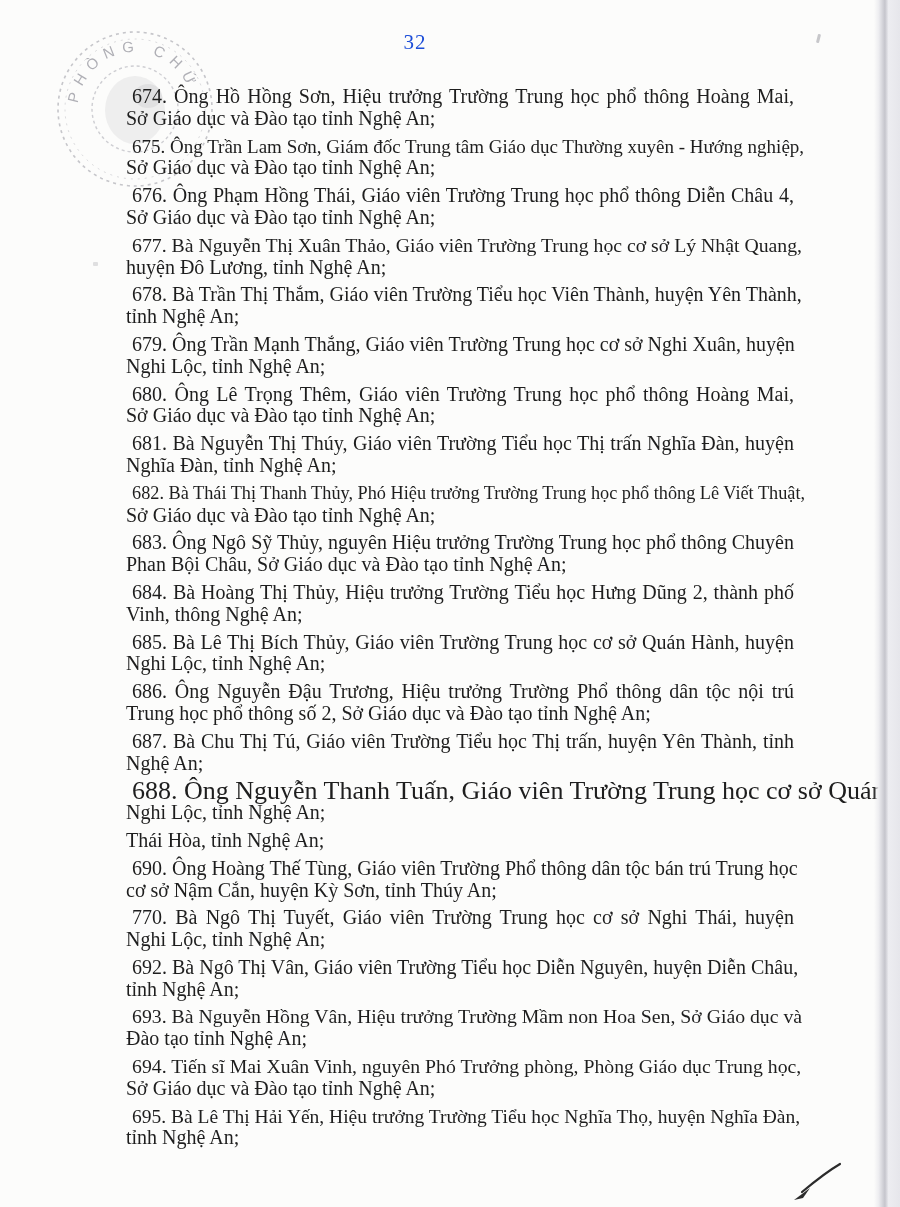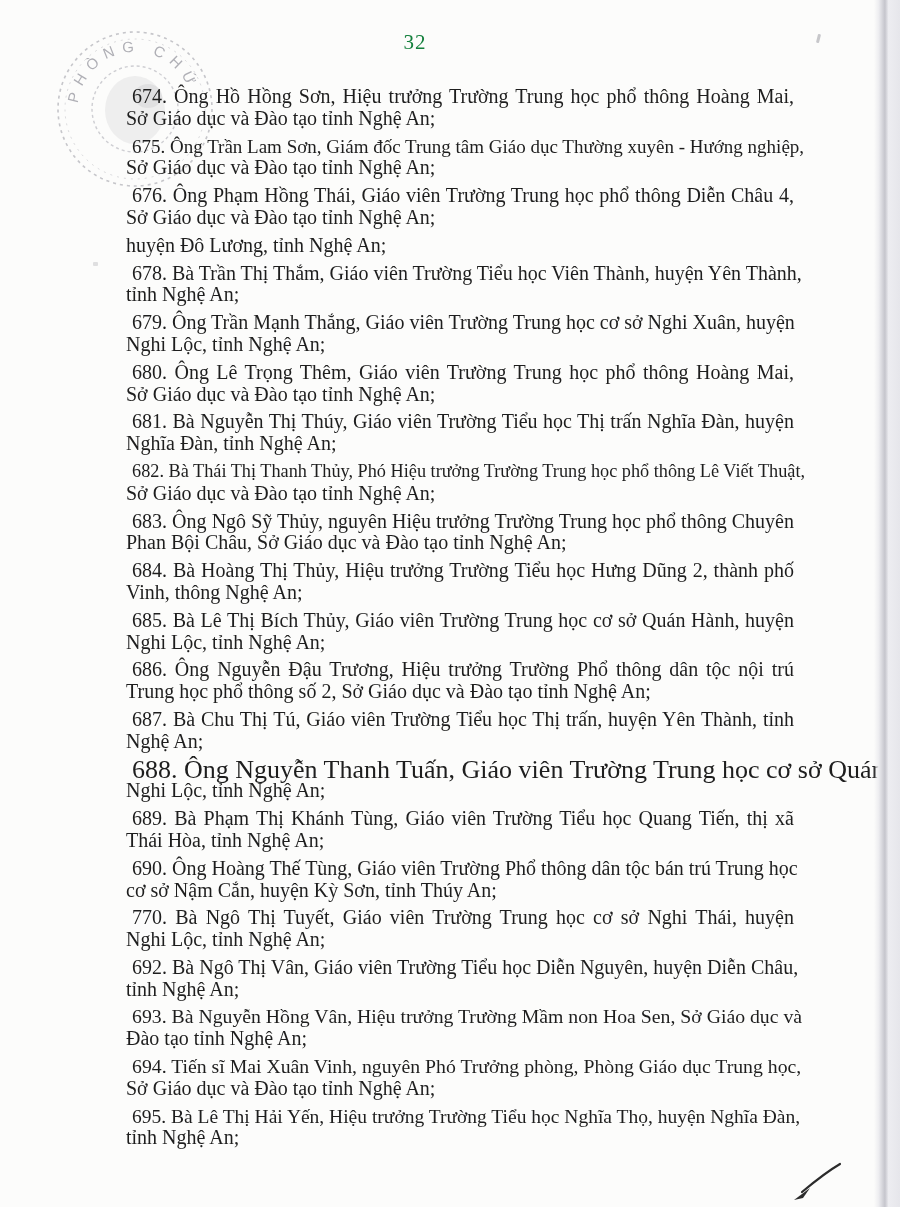--- a/index.html
+++ b/index.html
@@ -7,21 +7,21 @@
     position:relative;
     width:900px; height:1207px;
     background:#fcfcfb;
     overflow:hidden;
     font-family:"Liberation Serif","DejaVu Serif",serif;
     color:#1e1e1e;
   }
   .page-number {
     position:absolute; top:30px; left:0; right:70px;
     text-align:center;
-    font-size:21px; letter-spacing:1px; color:#15803d;
+    font-size:21px; letter-spacing:1px; color:#1d4ed8;
   }
   .entry-list {
     position:absolute; top:86px; left:126px; width:680px;
   }
   .entry { margin:0 12px 6px 0; line-height:21.8px; font-size:20px; }
   .l1 {
     display:block; width:100%;
     padding-left:6px; box-sizing:border-box;
     white-space:nowrap;
     text-align:justify;
@@ -73,20 +73,21 @@
       <span class="l1" style="font-size: 19px;">675. Ông Trần Lam Sơn, Giám đốc Trung tâm Giáo dục Thường xuyên - Hướng nghiệp,</span>
       <span class="l2">Sở Giáo dục và Đào tạo tỉnh Nghệ An;</span>
     </div>
 
     <div class="entry">
       <span class="l1">676. Ông Phạm Hồng Thái, Giáo viên Trường Trung học phổ thông Diễn Châu 4,</span>
       <span class="l2">Sở Giáo dục và Đào tạo tỉnh Nghệ An;</span>
     </div>
 
     <div class="entry">
+      <span class="l1" style="font-size: 19.75px;">677. Bà Nguyễn Thị Xuân Thảo, Giáo viên Trường Trung học cơ sở Lý Nhật Quang,</span>
       <span class="l2">huyện Đô Lương, tỉnh Nghệ An;</span>
     </div>
 
     <div class="entry">
       <span class="l1">678. Bà Trần Thị Thắm, Giáo viên Trường Tiểu học Viên Thành, huyện Yên Thành,</span>
       <span class="l2">tỉnh Nghệ An;</span>
     </div>
 
     <div class="entry">
       <span class="l1">679. Ông Trần Mạnh Thắng, Giáo viên Trường Trung học cơ sở Nghi Xuân, huyện</span>
@@ -132,21 +133,20 @@
       <span class="l1">687. Bà Chu Thị Tú, Giáo viên Trường Tiểu học Thị trấn, huyện Yên Thành, tỉnh</span>
       <span class="l2">Nghệ An;</span>
     </div>
 
     <div class="entry">
       <span class="l1" style="font-size: 26px;">688. Ông Nguyễn Thanh Tuấn, Giáo viên Trường Trung học cơ sở Quán Hành, huyện</span>
       <span class="l2">Nghi Lộc, tỉnh Nghệ An;</span>
     </div>
 
     <div class="entry">
-      <span class="l1">689. Bà Phạm Thị Khánh Tùng, Giáo viên Trường Tiểu học Quang Tiến, thị xã</span>
       <span class="l2">Thái Hòa, tỉnh Nghệ An;</span>
     </div>
 
     <div class="entry">
       <span class="l1">690. Ông Hoàng Thế Tùng, Giáo viên Trường Phổ thông dân tộc bán trú Trung học</span>
       <span class="l2">cơ sở Nậm Cắn, huyện Kỳ Sơn, tỉnh Thúy An;</span>
     </div>
 
     <div class="entry">
       <span class="l1">770. Bà Ngô Thị Tuyết, Giáo viên Trường Trung học cơ sở Nghi Thái, huyện</span>

